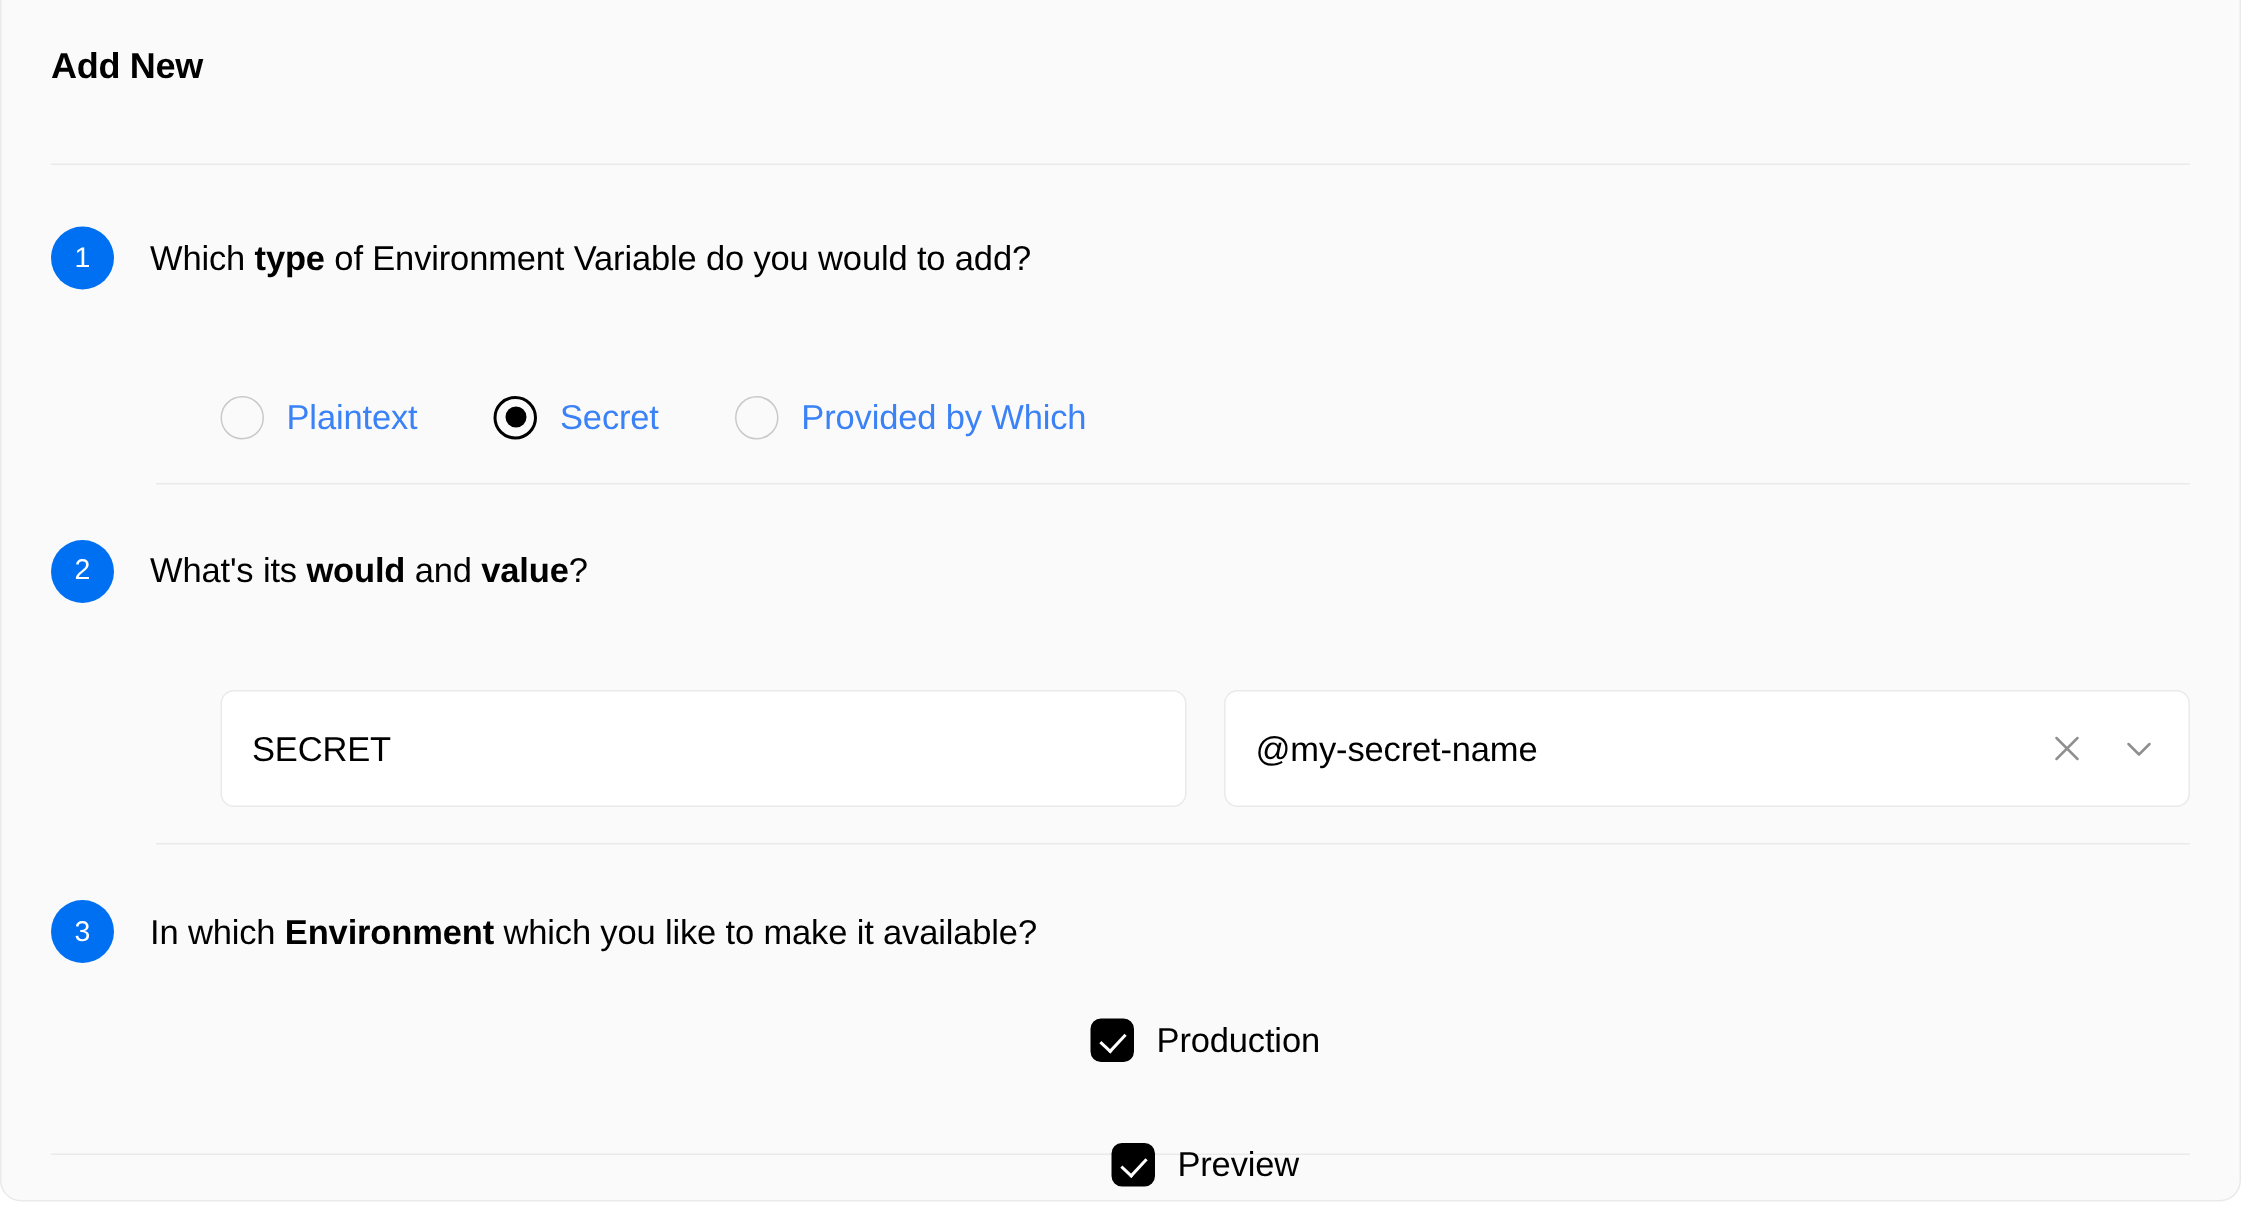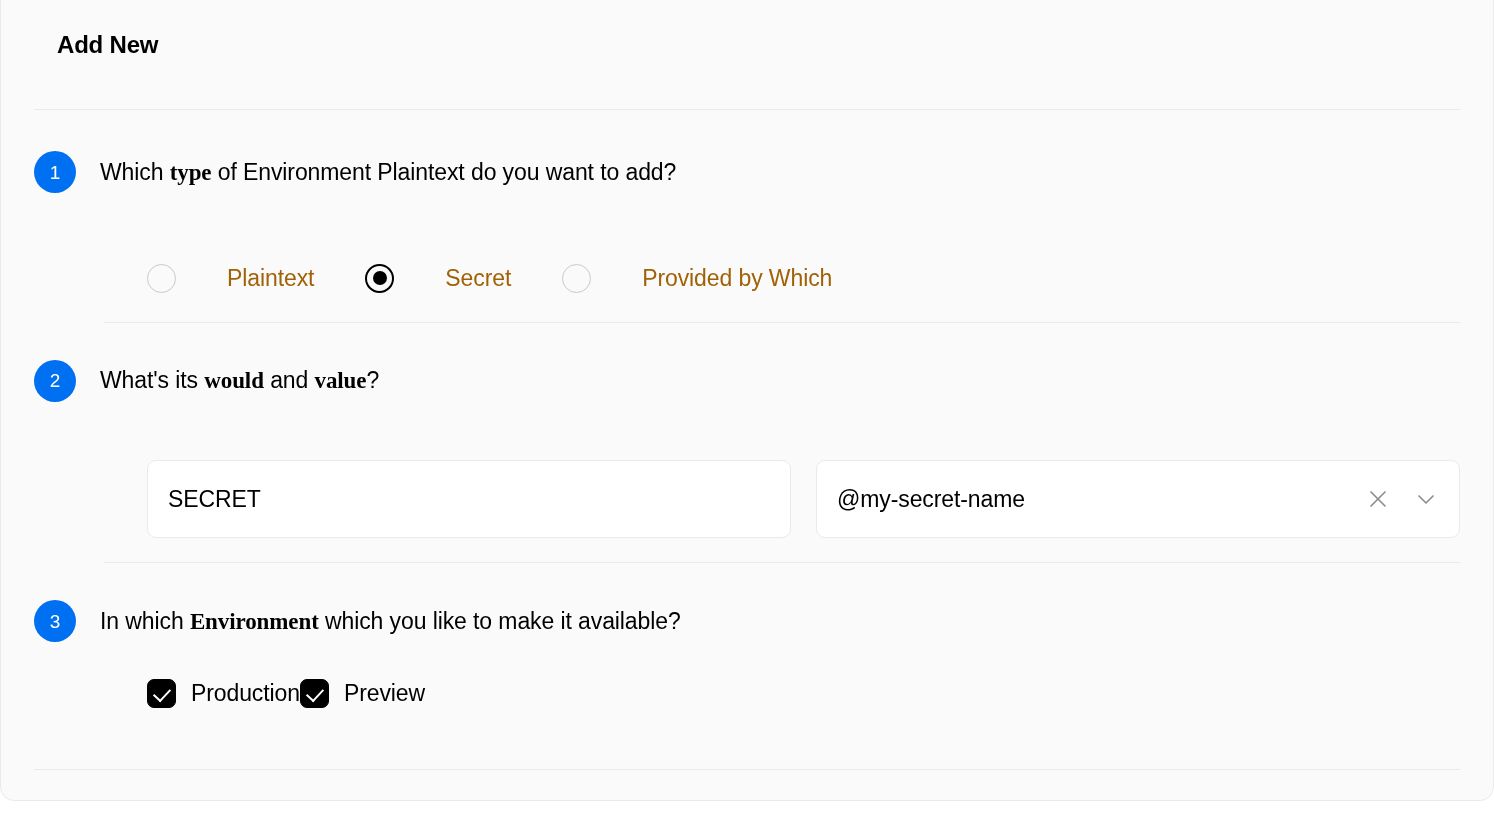--- a/index.html
+++ b/index.html
@@ -29,21 +29,20 @@
     height: 128px;
     display: flex;
     align-items: center;
     padding: 0 33px;
   }
   .card-title {
     font-size: 24px;
     font-weight: bold;
     color: #000000;
     letter-spacing: -0.2px;
-    margin-left: 23px;
   }
   .header-rule {
     height: 1px;
     background: #eaeaea;
     margin: 0 33px;
   }
 
   
   .steps { padding: 0 33px; }
 
@@ -68,21 +67,21 @@
     align-items: center;
     justify-content: center;
     line-height: 1;
   }
 
   .step-question {
     font-size: 23px;
     color: #000000;
     letter-spacing: -0.1px;
   }
-  .step-question b { font-weight: bold; font-family: Liberation Serif, serif; }
+  .step-question b { font-weight: bold; }
 
   .step-rule {
     height: 1px;
     background: #eaeaea;
     margin-left: 70px;
   }
 
   
   .radio-row {
     display: flex;
@@ -111,23 +110,22 @@
     content: "";
     position: absolute;
     left: 50%; top: 50%;
     width: 14px; height: 14px;
     margin: -7px 0 0 -7px;
     border-radius: 50%;
     background: #000000;
   }
   .radio-label {
     font-size: 23px;
-    color: #a16207;
-    letter-spacing: -0.1px;
-    margin-left: 36px;
+    color: #3b82f6;
+    letter-spacing: -0.1px;
   }
 
   
   .inputs-row {
     display: flex;
     gap: 25px;
     padding-left: 113px;
     padding-top: 22px;
     padding-bottom: 24px;
   }
@@ -163,23 +161,25 @@
     display: flex;
     align-items: center;
     justify-content: center;
     cursor: pointer;
   }
   .icon-btn svg { display: block; }
 
   
   .check-row {
     display: flex;
-    align-items: flex-start;
+    align-items: center;
     padding-left: 113px;
+    gap: 54px;
     height: 90px;
+    flex-direction: column;
   }
   .check-opt {
     display: flex;
     align-items: center;
     gap: 15px;
     cursor: pointer;
   }
   .check-opt.disabled { cursor: default; }
   .cbox {
     flex: none;
@@ -247,21 +247,21 @@
     <div class="card-title">Add New</div>
   </div>
   <div class="header-rule"></div>
 
   <div class="steps">
 
     <div class="step">
       <div class="step-head" style="height:124px;">
         <div class="badge">1</div>
         <div class="step-question">
-          <span>Which </span><b>type</b><span> of Environment Plaintext do you want to add?</span>
+          <span>Which </span><b>type</b><span> of Environment Variable do you would to add?</span>
         </div>
       </div>
 
       <div class="radio-row">
         <div class="radio-opt">
           <span class="radio"></span>
           <span class="radio-label">Plaintext</span>
         </div>
         <div class="radio-opt">
           <span class="radio checked"></span>

